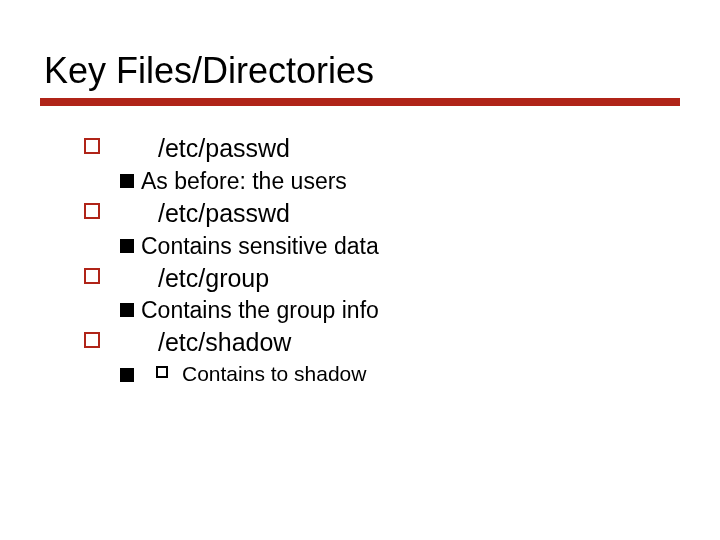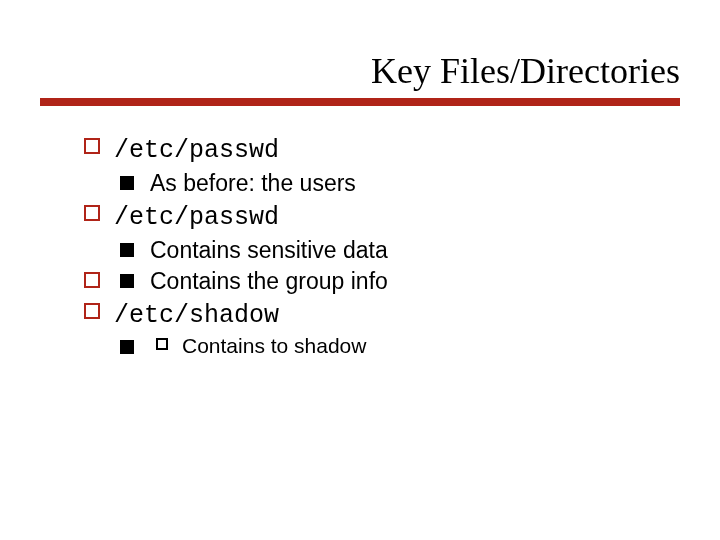--- a/index.html
+++ b/index.html
@@ -15,22 +15,21 @@
     width: 720px;
     height: 540px;
     box-sizing: border-box;
     padding: 50px 40px 40px 40px;
     position: relative;
   }
   .title {
     font-size: 36px;
     font-weight: normal;
     margin: 0 0 6px 4px;
-    font-family: Liberation Serif, serif;
-    text-align: right;
+    font-family: Liberation Sans, sans-serif;
   }
   .underline {
     height: 8px;
     background: #b02418;
     margin: 0 0 26px 0;
     width: 100%;
   }
   .content {
     padding-left: 44px;
     font-size: 25px;
@@ -46,21 +45,21 @@
     left: 0;
     top: 6px;
     width: 16px;
     height: 16px;
     border: 2px solid #b02418;
     box-sizing: border-box;
     background: transparent;
   }
   .l2 {
     position: relative;
-    padding-left: 30px;
+    padding-left: 21px;
     margin: 0 0 0 36px;
     font-size: 23px;
   }
   .l2 .bullet-solid {
     position: absolute;
     left: 0;
     top: 8px;
     width: 14px;
     height: 14px;
     background: #000000;
@@ -75,21 +74,22 @@
     position: absolute;
     left: 0;
     top: 6px;
     width: 12px;
     height: 12px;
     border: 2px solid #000000;
     box-sizing: border-box;
     background: transparent;
   }
   .mono {
-    font-family: Liberation Mono, monospace;
+    font-family: Liberation Sans, sans-serif;
+    margin-left: 44px;
   }
 </style>
 </head>
 <body>
 
 <div class="slide">
 
   <h1 class="title">Key Files/Directories</h1>
   <div class="underline"></div>
 
@@ -108,20 +108,21 @@
       <span class="bullet-open"></span>
       <span class="mono">/etc/passwd</span>
     </div>
     <div class="l2">
       <span class="bullet-solid"></span>
       <span>Contains sensitive data</span>
     </div>
 
     <div class="l1">
       <span class="bullet-open"></span>
+      <span class="mono">/etc/group</span>
     </div>
     <div class="l2">
       <span class="bullet-solid"></span>
       <span>Contains the group info</span>
     </div>
 
     <div class="l1">
       <span class="bullet-open"></span>
       <span class="mono">/etc/shadow</span>
     </div>

